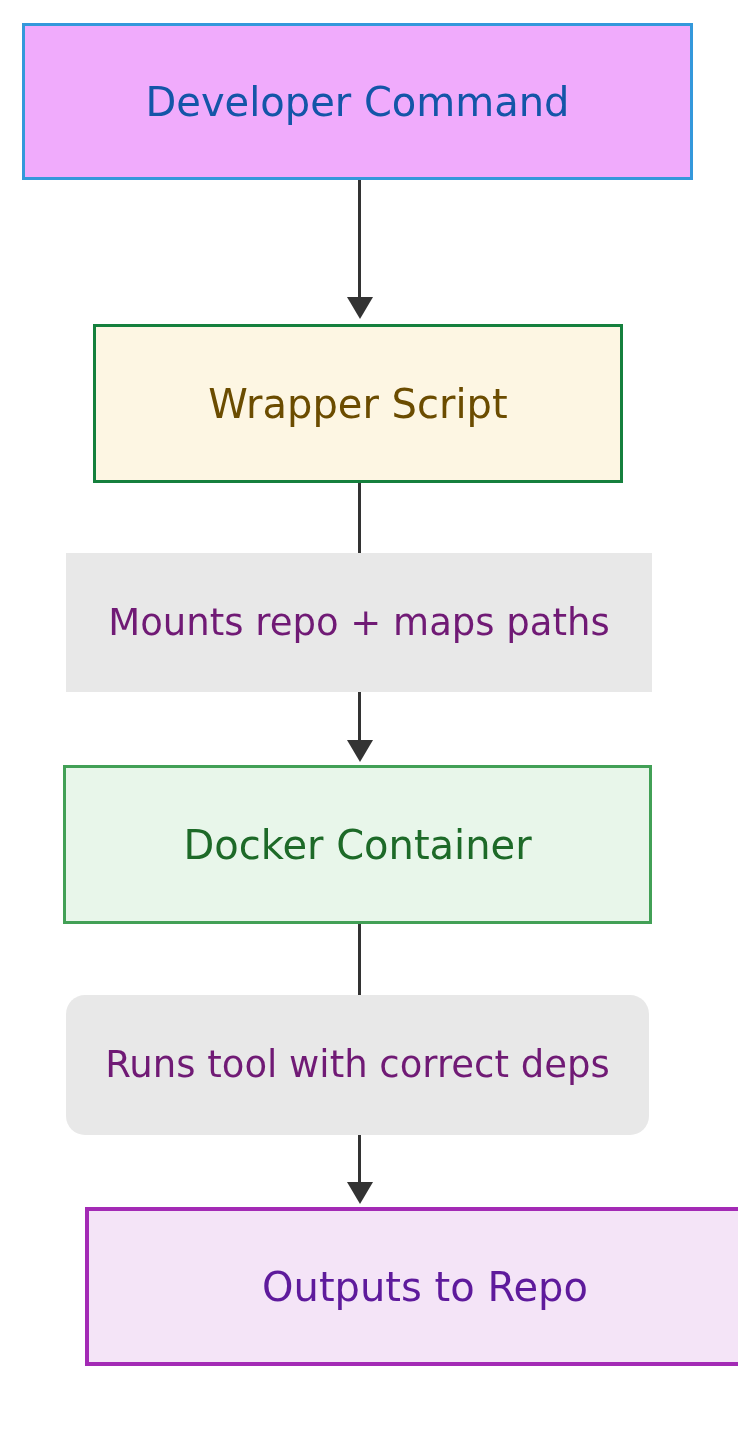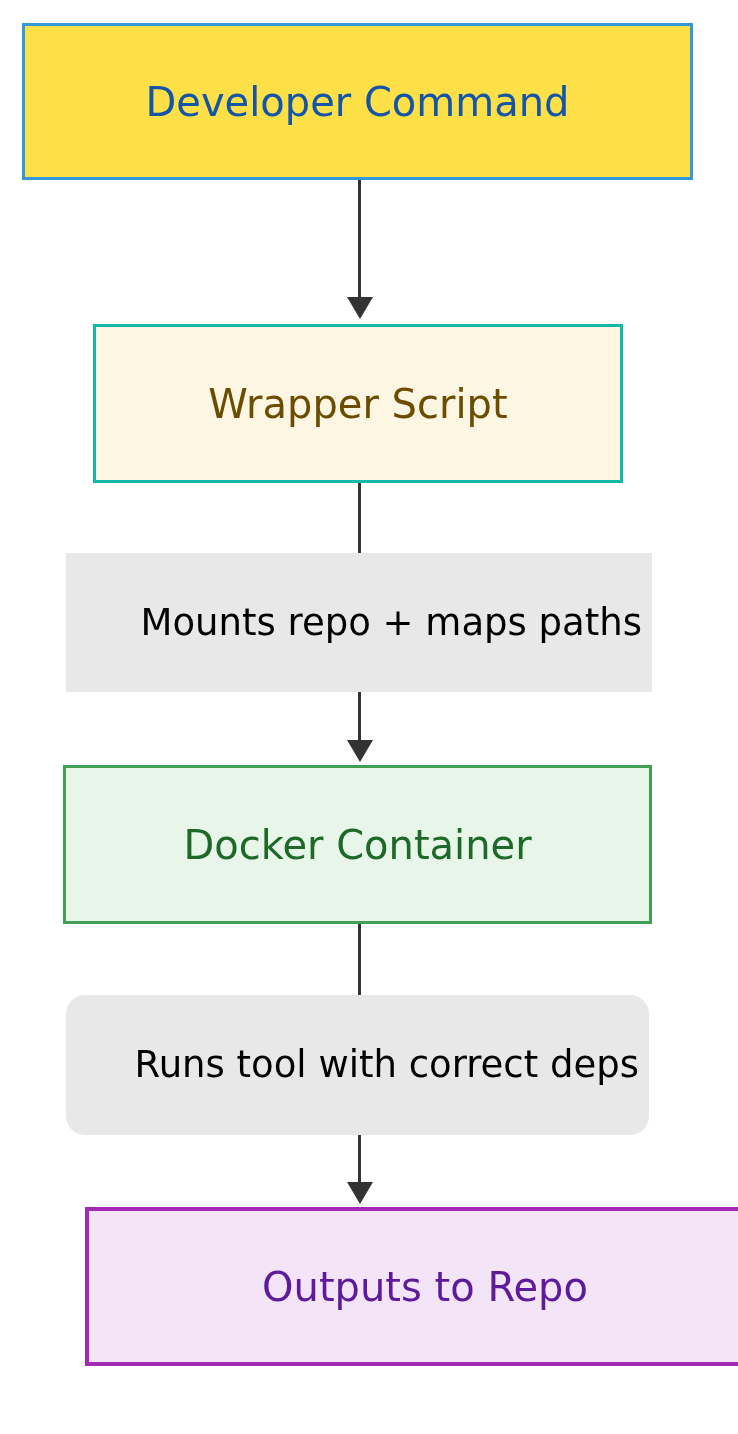--- a/index.html
+++ b/index.html
@@ -36,33 +36,33 @@
   }
   .node-label {
     display: block;
   }
 
   .node-developer-command {
     left: 22px;
     top: 23px;
     width: 671px;
     height: 157px;
-    background: #fde047;
+    background: #f0abfc;
     border: 3px solid #3498db;
     color: #1455a8;
     font-size: 40px;
   }
 
   .node-wrapper-script {
     left: 93px;
     top: 324px;
     width: 530px;
     height: 159px;
     background: #fdf6e3;
-    border: 3px solid #14b8a6;
+    border: 3px solid #15803d;
     color: #6b4c00;
     font-size: 40px;
   }
 
   .node-docker-container {
     left: 63px;
     top: 765px;
     width: 589px;
     height: 159px;
     background: #e8f6ea;
@@ -105,27 +105,27 @@
   }
   .arrowhead-1 { top: 297px; }
   .arrowhead-2 { top: 740px; }
   .arrowhead-3 { top: 1182px; }
 
   
   .edge-label {
     position: absolute;
     box-sizing: border-box;
     background: #e8e8e8;
-    color: #000000;
+    color: #701a75;
     font-size: 37px;
     line-height: 1.45;
     text-align: center;
     display: flex;
     align-items: center;
-    justify-content: flex-end;
+    justify-content: center;
     padding: 18px 10px;
   }
   .edge-label-1 {
     left: 66px;
     top: 553px;
     width: 586px;
     height: 139px;
   }
   .edge-label-2 {
     left: 66px;

